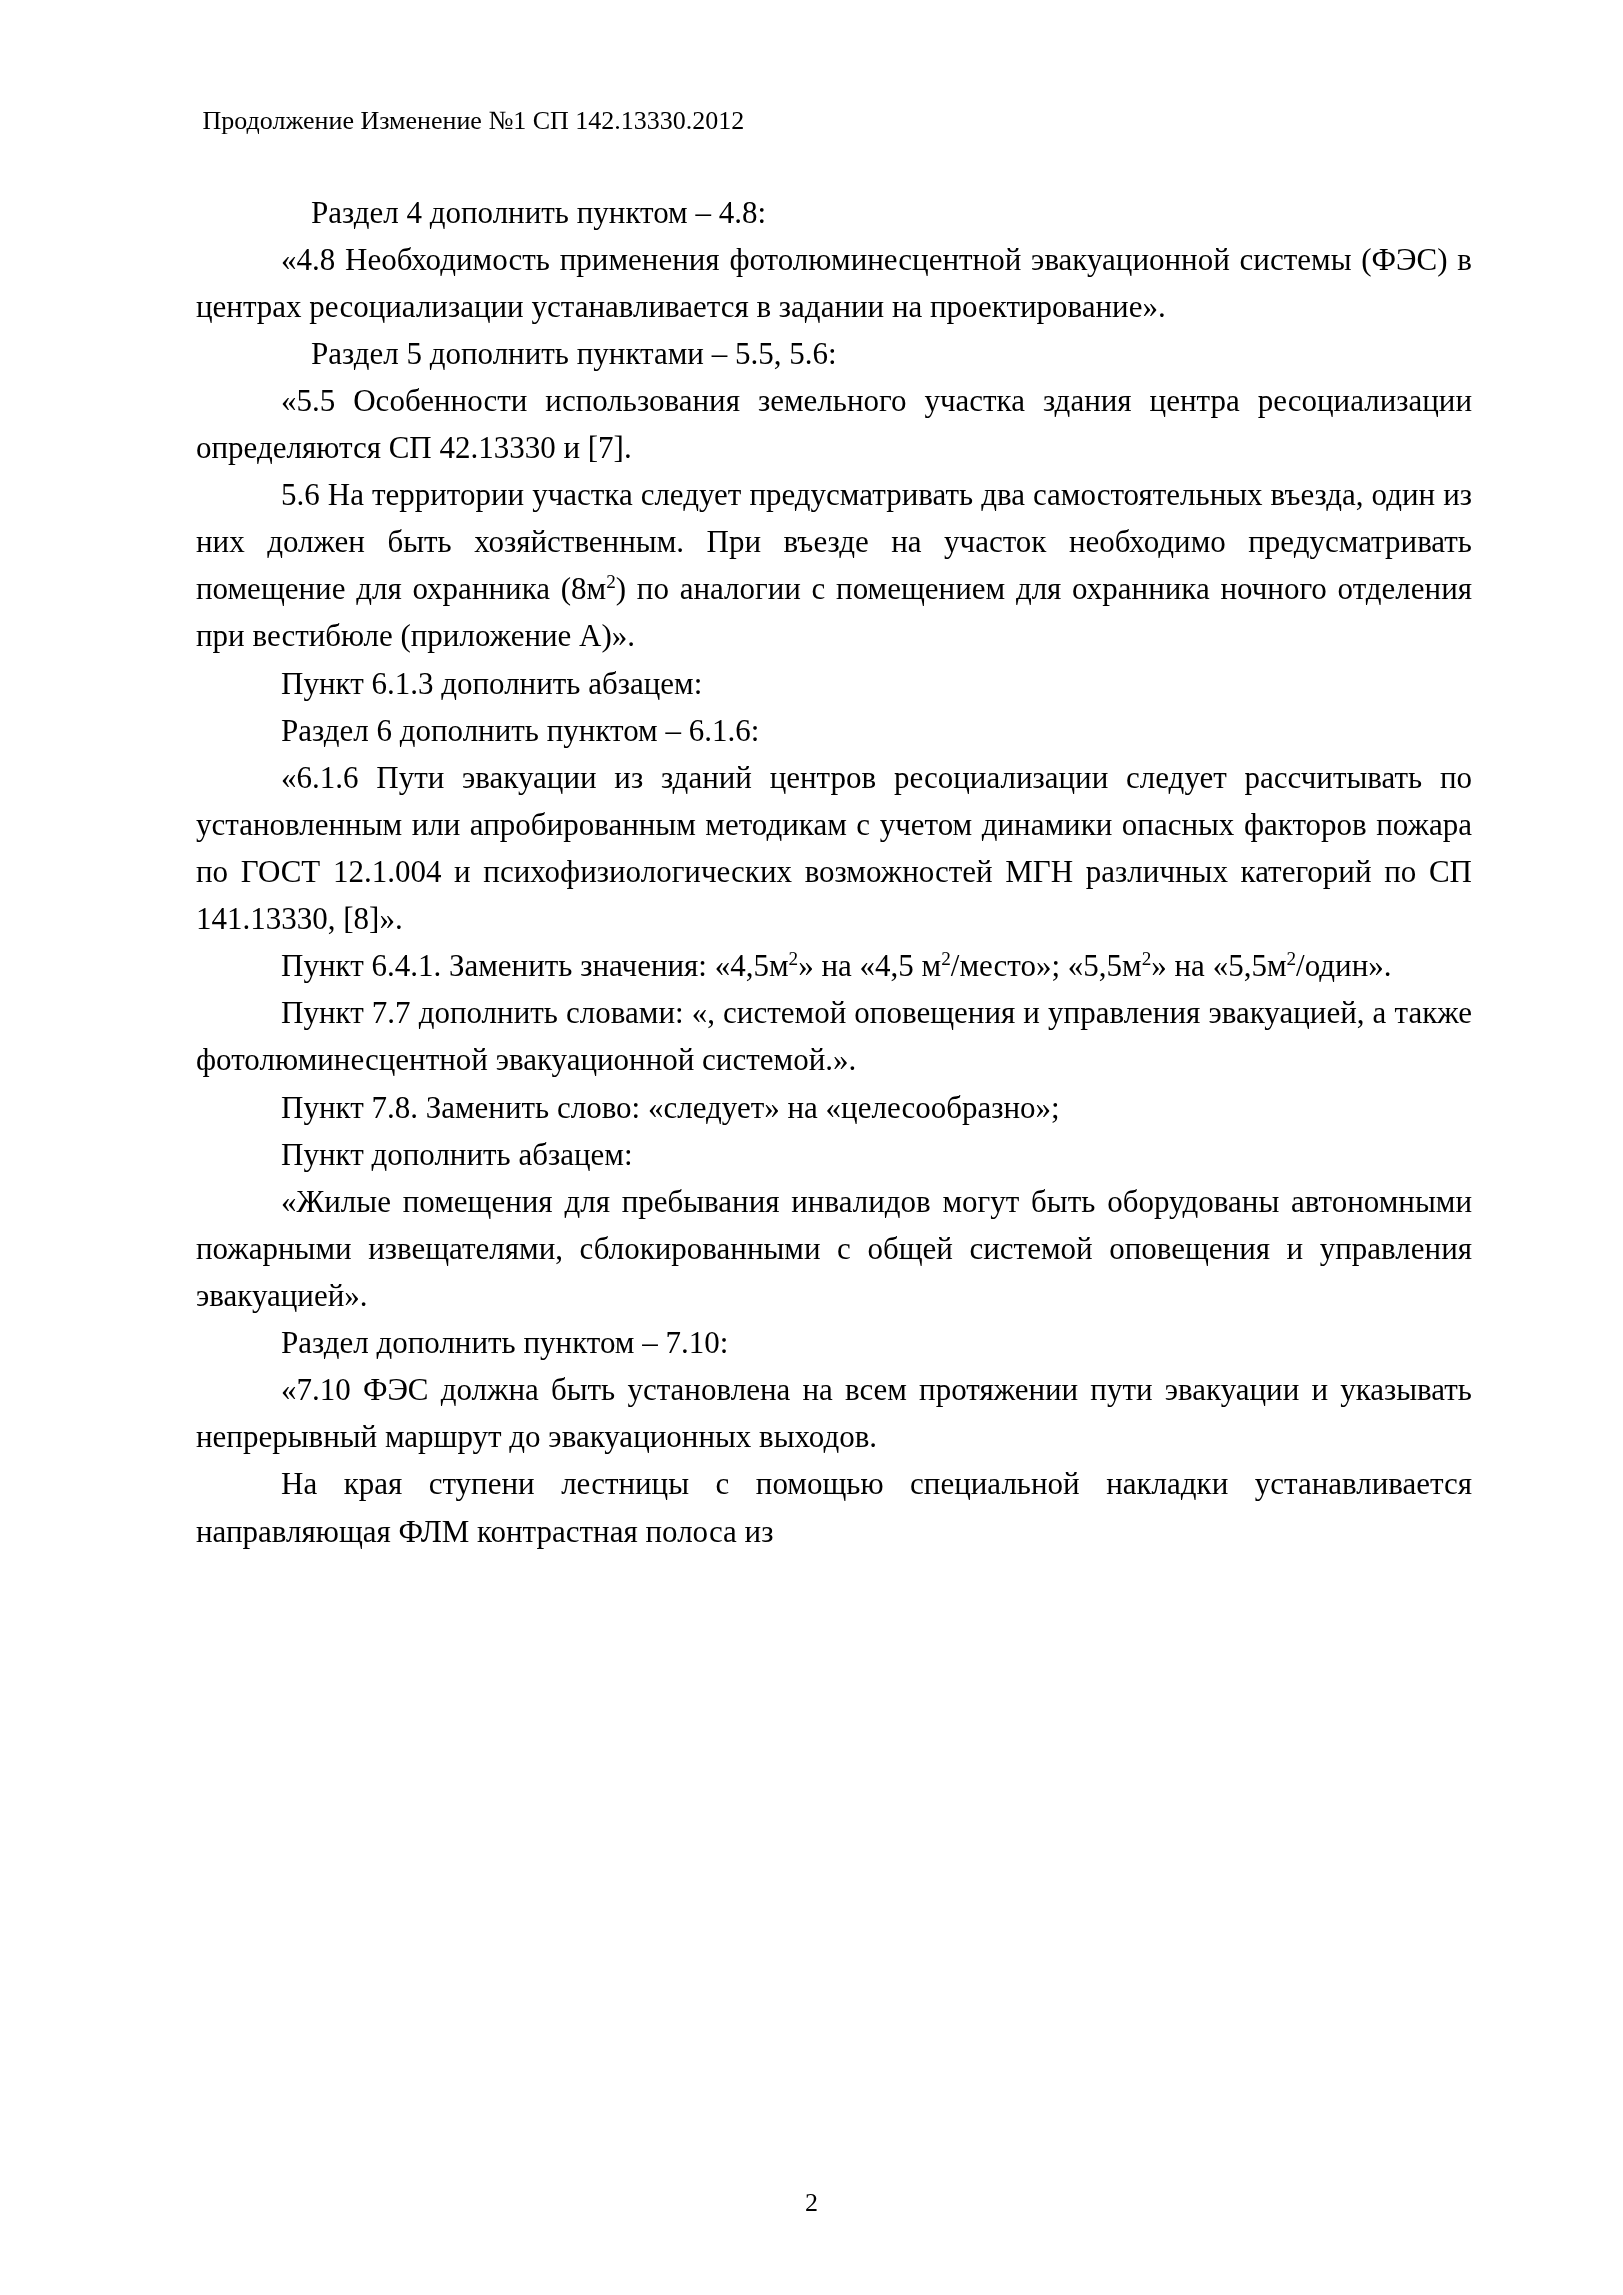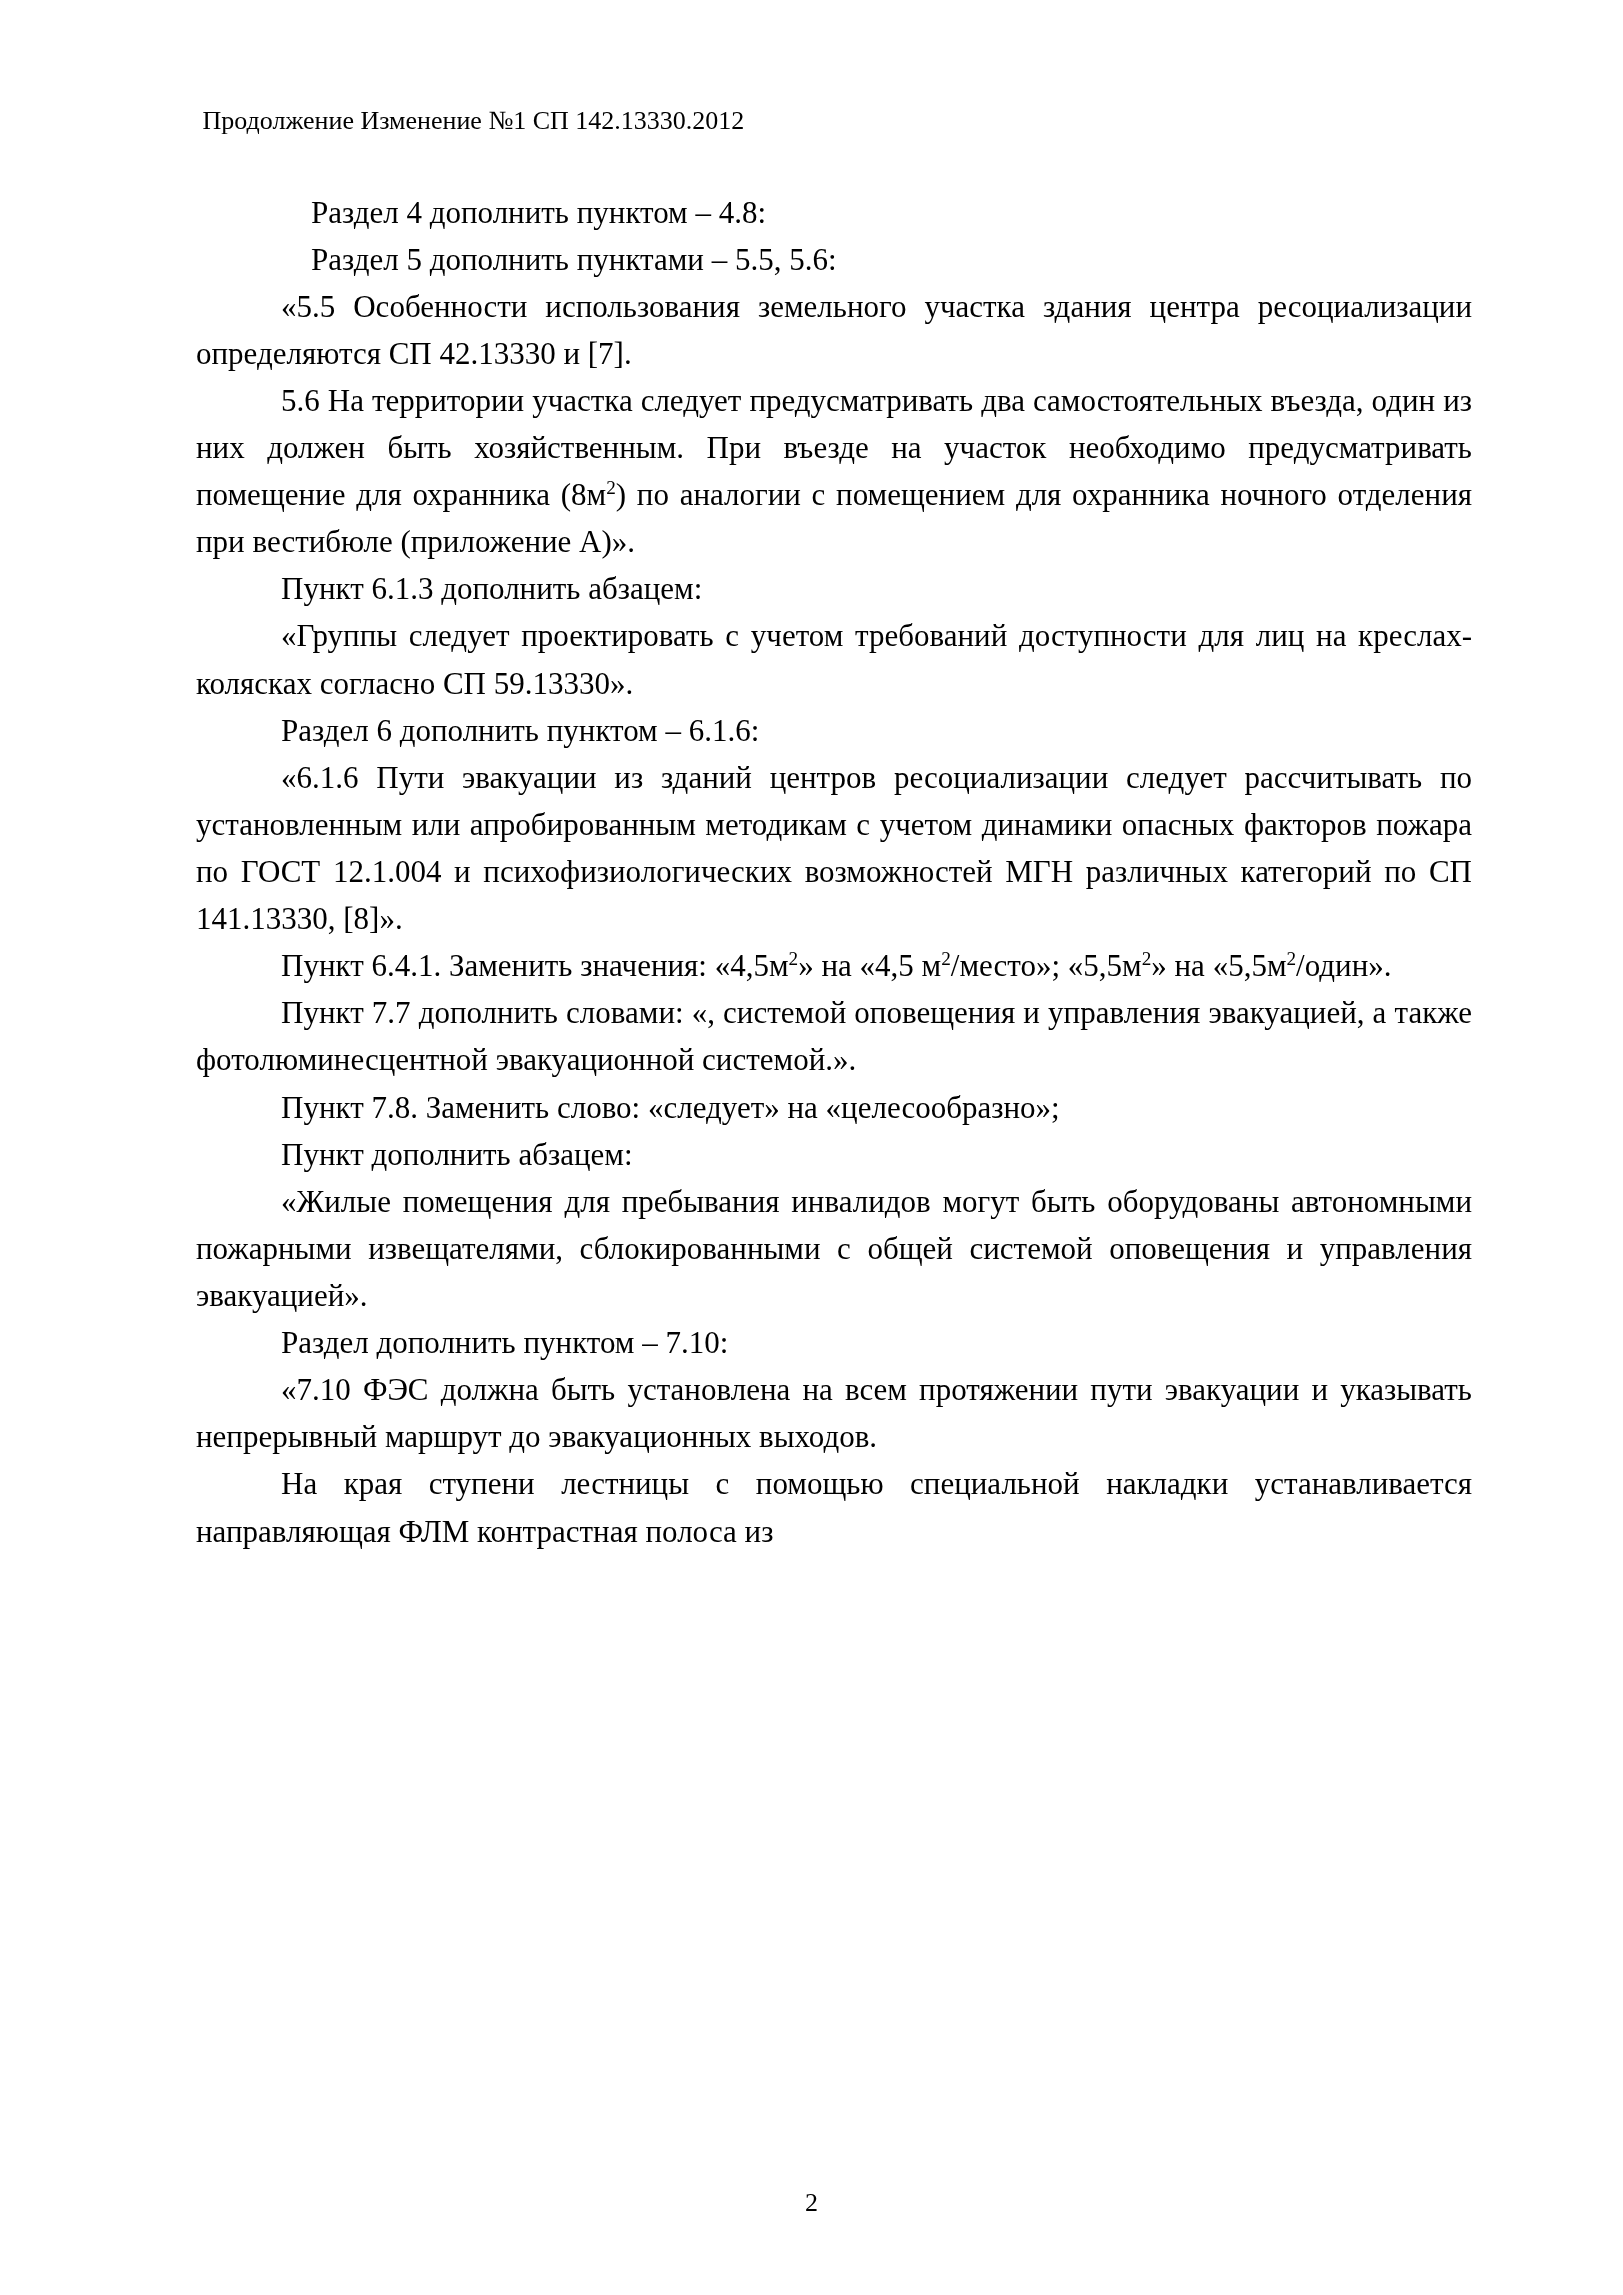--- a/index.html
+++ b/index.html
@@ -54,25 +54,25 @@
 </style>
 </head>
 <body>
 
 <div class="page">
 
   <div class="header">Продолжение Изменение №1 СП 142.13330.2012</div>
 
   <div class="body-text" id="document-body">
       <p class="par indent-wide"><span>Раздел 4 дополнить пунктом – 4.8:</span></p>
+      <p class="par"><span>«4.8 Необходимость применения фотолюминесцентной эвакуационной системы (ФЭС) в центрах ресоциализации устанавливается в задании на проектирование».</span></p>
       <p class="par indent-wide"><span>Раздел 5 дополнить пунктами – 5.5, 5.6:</span></p>
       <p class="par"><span>«5.5 Особенности использования земельного участка здания центра ресоциализации определяются СП 42.13330 и [7].</span></p>
       <p class="par"><span>5.6 На территории участка следует предусматривать два самостоятельных въезда, один из них должен быть хозяйственным. При въезде на участок необходимо предусматривать помещение для охранника (8м</span><sup>2</sup><span>) по аналогии с помещением для охранника ночного отделения при вестибюле (приложение А)».</span></p>
       <p class="par"><span>Пункт 6.1.3 дополнить абзацем:</span></p>
-      <p class="par"><span>«Группы следует проектировать с учетом требований доступности для лиц на креслах-колясках согласно СП 59.13330».</span></p>
       <p class="par"><span>Раздел 6 дополнить пунктом – 6.1.6:</span></p>
       <p class="par"><span>«6.1.6 Пути эвакуации из зданий центров ресоциализации следует рассчитывать по установленным или апробированным методикам с учетом динамики опасных факторов пожара по ГОСТ 12.1.004 и психофизиологических возможностей МГН различных категорий по СП 141.13330, [8]».</span></p>
       <p class="par"><span>Пункт 6.4.1. Заменить значения: «4,5м</span><sup>2</sup><span>» на «4,5 м</span><sup>2</sup><span>/место»; «5,5м</span><sup>2</sup><span>» на «5,5м</span><sup>2</sup><span>/один».</span></p>
       <p class="par"><span>Пункт 7.7 дополнить словами: «, системой оповещения и управления эвакуацией, а также фотолюминесцентной эвакуационной системой.».</span></p>
       <p class="par"><span>Пункт 7.8. Заменить слово: «следует» на «целесообразно»;</span></p>
       <p class="par"><span>Пункт дополнить абзацем:</span></p>
       <p class="par"><span>«Жилые помещения для  пребывания инвалидов могут быть оборудованы автономными пожарными извещателями, сблокированными с общей системой оповещения и управления эвакуацией».</span></p>
       <p class="par"><span>Раздел дополнить пунктом – 7.10:</span></p>
       <p class="par"><span>«7.10 ФЭС должна быть установлена на всем протяжении пути эвакуации и указывать непрерывный маршрут до эвакуационных выходов.</span></p>
       <p class="par"><span>На края ступени лестницы с помощью специальной накладки устанавливается направляющая ФЛМ контрастная полоса из</span></p>

